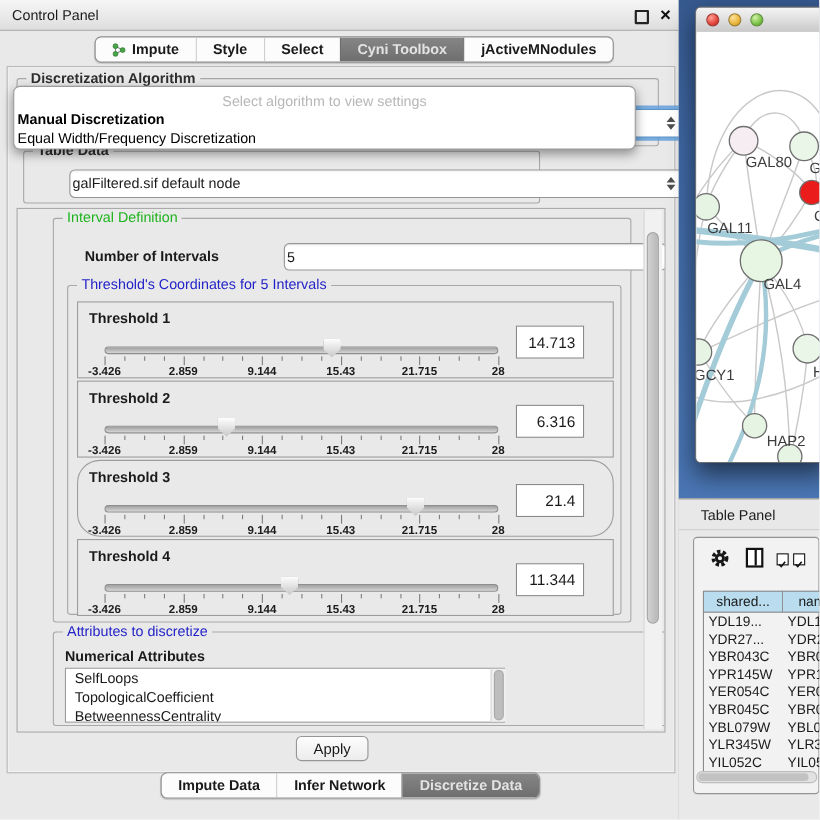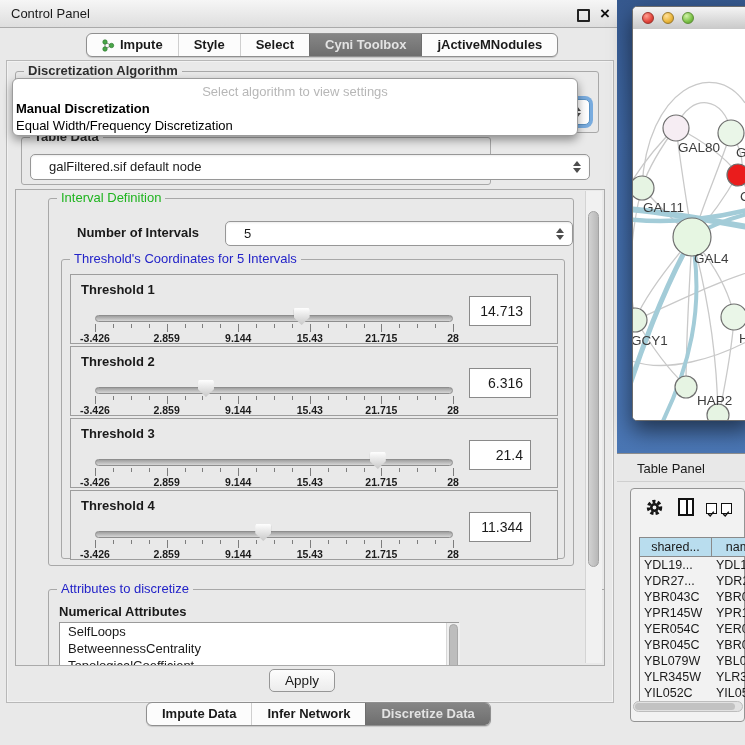--- a/index.html
+++ b/index.html
@@ -29,22 +29,22 @@
   .content-box{position:absolute;left:6px;top:60px;width:606px;height:641px;
     border:1px solid #b8b8b8;background:#e9e9e9;box-shadow:inset 0 0 0 1px #f2f2f2;}
 
   .group{position:absolute;border:1px solid #a8a8a8;border-radius:3px;box-sizing:border-box;}
   .gtitle{position:absolute;top:-8px;left:8px;background:#e9e9e9;padding:0 4px;font-size:13px;line-height:14px;white-space:nowrap;}
   .gtitle.bold{font-weight:700;color:#2e2e2e;}
   .gtitle.green{color:#1fb41f;}
   .gtitle.blue{color:#2323c8;}
 
   .combo{position:absolute;background:#fff;border:1px solid #979797;border-radius:5px;
-    font-size:13px;box-sizing:border-box;padding-left:18px;
-    box-shadow:inset 0 1px 2px rgba(0,0,0,.08);}
+    font-size:13px;box-sizing:border-box;padding-left:2px;
+    box-shadow:inset 0 1px 2px rgba(0,0,0,.08);margin-left:33px;}
   .combo .spin{position:absolute;right:8px;top:50%;transform:translateY(-50%);display:flex;flex-direction:column;gap:2px;}
   .spin .up{width:0;height:0;border-left:4px solid transparent;border-right:4px solid transparent;border-bottom:5px solid #4d4d4d;}
   .spin .dn{width:0;height:0;border-left:4px solid transparent;border-right:4px solid transparent;border-top:5px solid #4d4d4d;}
   .combo.focusring{box-shadow:0 0 0 3px rgba(100,160,220,.85);border-color:#5c93c4;}
 
   .popup{position:absolute;left:12px;top:78px;width:566px;height:58px;z-index:60;
     background:#fff;border:1px solid #9c9c9c;border-radius:6px;box-sizing:border-box;
     box-shadow:0 4px 10px rgba(0,0,0,.4);padding-top:4px;}
   .popup-prompt{text-align:center;color:#b7b7b7;font-size:13px;line-height:17px;}
   .popup-opt{font-size:13px;line-height:17px;padding-left:3px;color:#000;}
@@ -259,21 +259,21 @@
                   <div class="ticklabels">
                     <span class="ticklab" style="left: 0%;">-3.426</span>
                     <span class="ticklab" style="left: 20%;">2.859</span>
                     <span class="ticklab" style="left: 40%;">9.144</span>
                     <span class="ticklab" style="left: 60%;">15.43</span>
                     <span class="ticklab" style="left: 80%;">21.715</span>
                     <span class="ticklab" style="left: 100%;">28</span>
                   </div>
                   <div class="valbox">6.316</div>
                 </div>
-                <div class="tpanel" style="top: 158px;">
+                <div class="tpanel" style="top: 158px; border-radius: 21px;">
                   <div class="tlabel">Threshold 3</div>
                   <div class="track"></div>
                   <div class="thumb16" style="left: 298.814px;"></div>
                   <div class="ticks">
                     <div class="tick" style="left: 0%; height: 8px;"></div>
                     <div class="tick" style="left: 5%; height: 4px;"></div>
                     <div class="tick" style="left: 10%; height: 4px;"></div>
                     <div class="tick" style="left: 15%; height: 4px;"></div>
                     <div class="tick" style="left: 20%; height: 8px;"></div>
                     <div class="tick" style="left: 25%; height: 4px;"></div>
@@ -337,27 +337,27 @@
                     <span class="ticklab" style="left: 60%;">15.43</span>
                     <span class="ticklab" style="left: 80%;">21.715</span>
                     <span class="ticklab" style="left: 100%;">28</span>
                   </div>
                   <div class="valbox">11.344</div>
                 </div>
               </div>
           </div>
         </div>
 
-        <div class="group" style="left:32px;top:384px;width:578px;height:86px;margin-top:15px;">
+        <div class="group" style="left:32px;top:384px;width:578px;height:86px;">
           <span class="gtitle blue">Attributes to discretize</span>
           <span class="numlabel" style="left:10px;top:14px;">Numerical Attributes</span>
           <div class="attr-list" id="attr-list">
               <div class="attr-item">SelfLoops</div>
+              <div class="attr-item">TopologicalCoefficient</div>
               <div class="attr-item">BetweennessCentrality</div>
-              <div class="attr-item">TopologicalCoefficient</div>
             </div>
           <div class="list-scroll" style="top: 33px; left: 397px;">
               <div class="thumb"></div>
             </div>
         </div>
 
         <div class="vscroll">
             <div class="thumb"></div>
           </div>
       </div>

